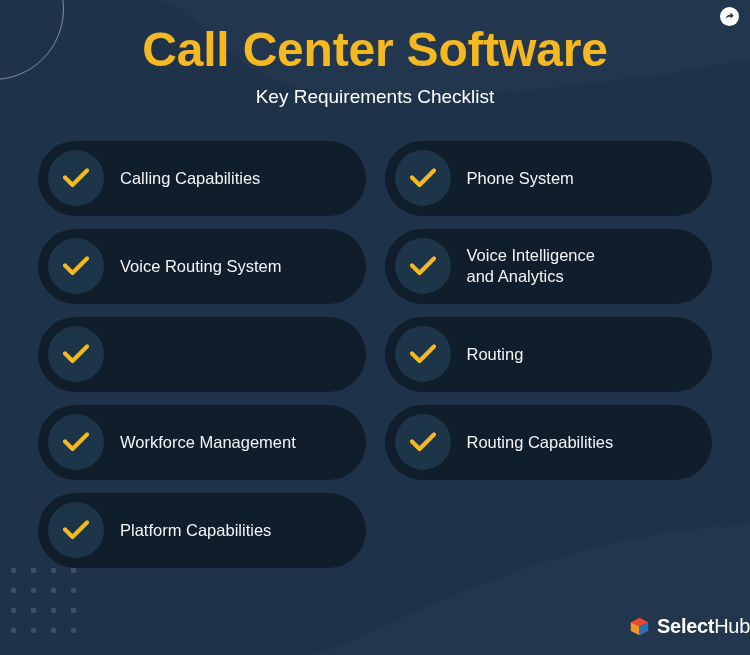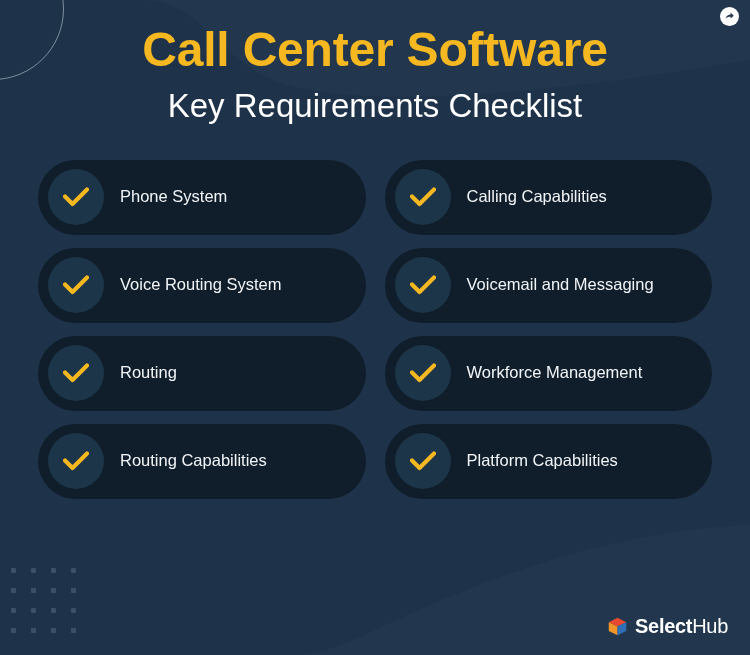--- a/index.html
+++ b/index.html
@@ -57,21 +57,21 @@
     text-align:center;
   }
   .main-title{
     font-size:48px;
     font-weight:bold;
     color:#f5b820;
     letter-spacing:-0.2px;
     line-height:1.25;
   }
   .sub-title{
-    font-size:33px;
+    font-size:19px;
     font-weight:normal;
     color:#ffffff;
     line-height:1.35;
     margin-top:4px;
   }
 
   
   .share-btn{
     position:absolute;
     top:7px; right:11px;
@@ -116,21 +116,21 @@
     margin-left:16px;
     color:#f2f5f8;
     font-size:16.5px;
     line-height:1.28;
     white-space:pre-line;
   }
 
   
   .footer-logo{
     position:absolute;
-    right:22px; bottom:17px;
+    right:0; bottom:17px;
     display:flex;
     align-items:center;
     gap:7px;
   }
   .logo-mark{ display:block; }
   .logo-text{
     font-size:20px;
     color:#ffffff;
     letter-spacing:-0.3px;
   }
@@ -184,50 +184,58 @@
 </div>
 
 <div class="checklist">
 
   <div class="check-card">
     <div class="check-circle">
       <svg width="26" height="20" viewBox="0 0 26 20">
         <path d="M2,9.5 L9.5,17 L24,2.5" fill="none" stroke="#f5b820" stroke-width="4.2" stroke-linecap="round" stroke-linejoin="round"></path>
       </svg>
     </div>
+    <div class="check-label">Calling Capabilities</div>
+  </div>
+
+  <div class="check-card">
+    <div class="check-circle">
+      <svg width="26" height="20" viewBox="0 0 26 20">
+        <path d="M2,9.5 L9.5,17 L24,2.5" fill="none" stroke="#f5b820" stroke-width="4.2" stroke-linecap="round" stroke-linejoin="round"></path>
+      </svg>
+    </div>
     <div class="check-label">Phone System</div>
   </div>
 
   <div class="check-card">
     <div class="check-circle">
       <svg width="26" height="20" viewBox="0 0 26 20">
         <path d="M2,9.5 L9.5,17 L24,2.5" fill="none" stroke="#f5b820" stroke-width="4.2" stroke-linecap="round" stroke-linejoin="round"></path>
       </svg>
     </div>
-    <div class="check-label">Calling Capabilities</div>
-  </div>
-
-  <div class="check-card">
-    <div class="check-circle">
-      <svg width="26" height="20" viewBox="0 0 26 20">
-        <path d="M2,9.5 L9.5,17 L24,2.5" fill="none" stroke="#f5b820" stroke-width="4.2" stroke-linecap="round" stroke-linejoin="round"></path>
-      </svg>
-    </div>
     <div class="check-label">Voice Routing System</div>
   </div>
 
-
-
-  <div class="check-card">
-    <div class="check-circle">
-      <svg width="26" height="20" viewBox="0 0 26 20">
-        <path d="M2,9.5 L9.5,17 L24,2.5" fill="none" stroke="#f5b820" stroke-width="4.2" stroke-linecap="round" stroke-linejoin="round"></path>
-      </svg>
-    </div>
-    <div class="check-label">Voicemail and Messaging</div>
+  <div class="check-card">
+    <div class="check-circle">
+      <svg width="26" height="20" viewBox="0 0 26 20">
+        <path d="M2,9.5 L9.5,17 L24,2.5" fill="none" stroke="#f5b820" stroke-width="4.2" stroke-linecap="round" stroke-linejoin="round"></path>
+      </svg>
+    </div>
+    <div class="check-label">Voice Intelligence
+and Analytics</div>
+  </div>
+
+
+  <div class="check-card">
+    <div class="check-circle">
+      <svg width="26" height="20" viewBox="0 0 26 20">
+        <path d="M2,9.5 L9.5,17 L24,2.5" fill="none" stroke="#f5b820" stroke-width="4.2" stroke-linecap="round" stroke-linejoin="round"></path>
+      </svg>
+    </div>
   </div>
 
   <div class="check-card">
     <div class="check-circle">
       <svg width="26" height="20" viewBox="0 0 26 20">
         <path d="M2,9.5 L9.5,17 L24,2.5" fill="none" stroke="#f5b820" stroke-width="4.2" stroke-linecap="round" stroke-linejoin="round"></path>
       </svg>
     </div>
     <div class="check-label">Routing</div>
   </div>

